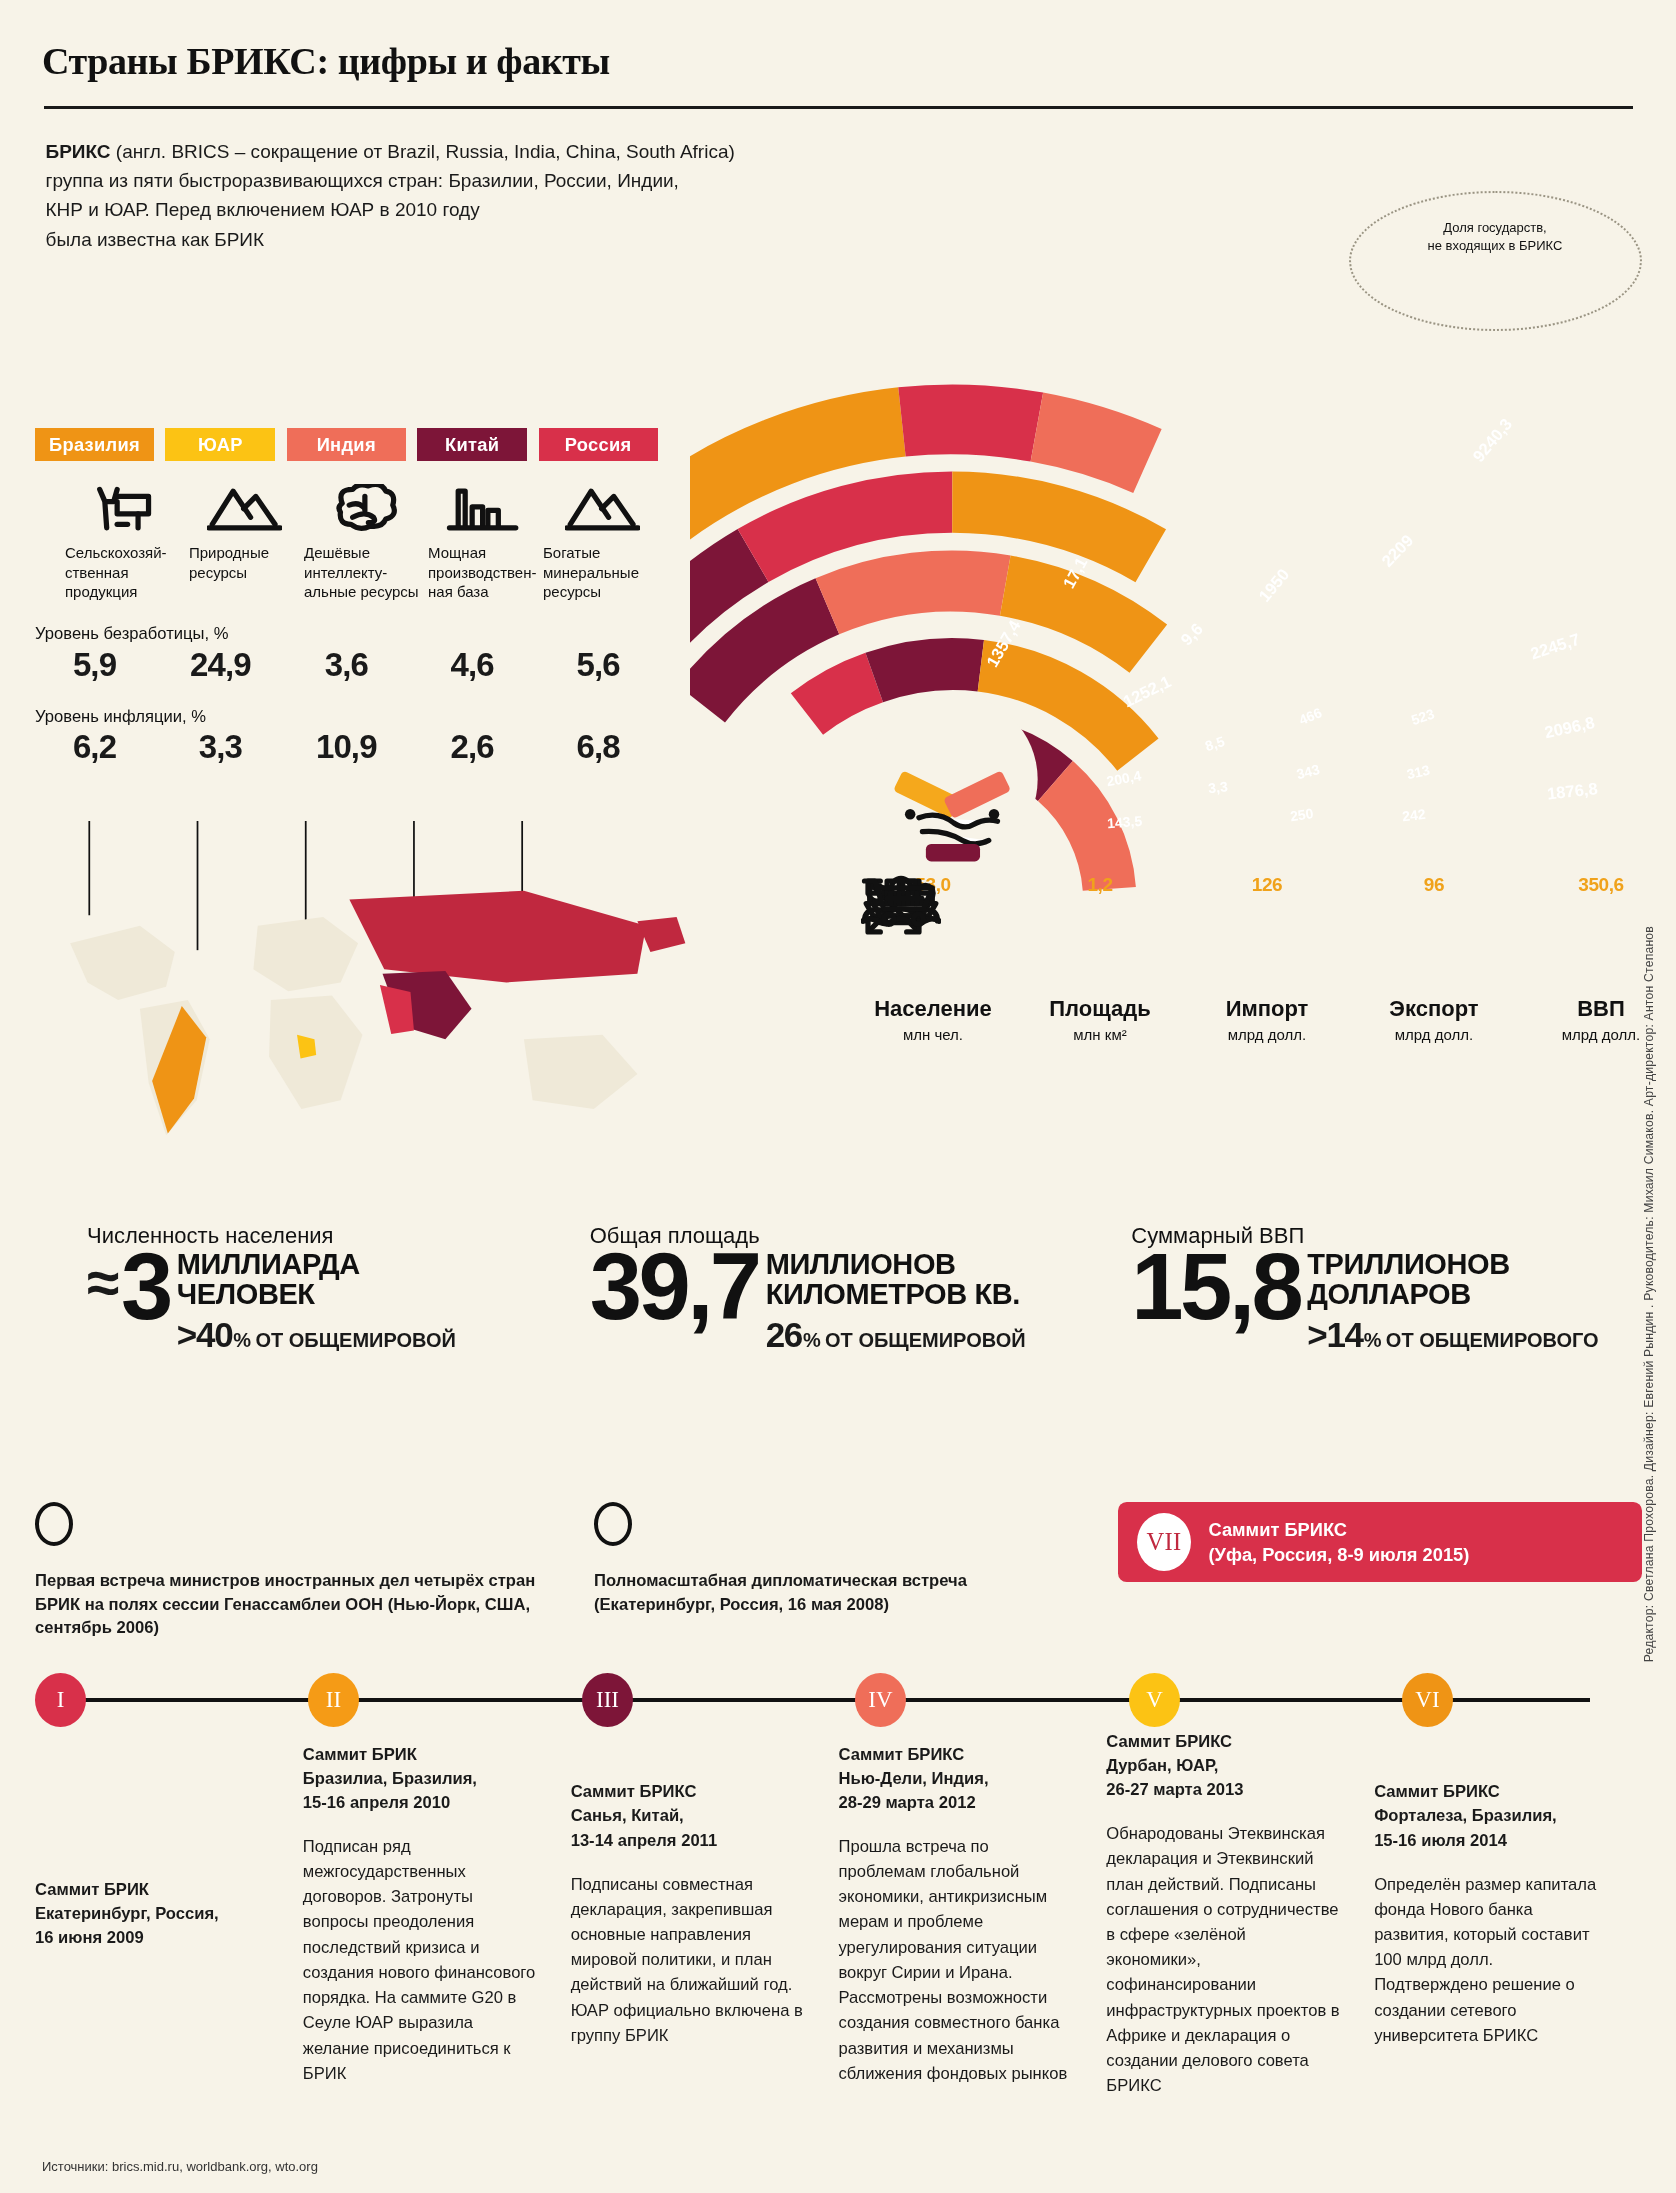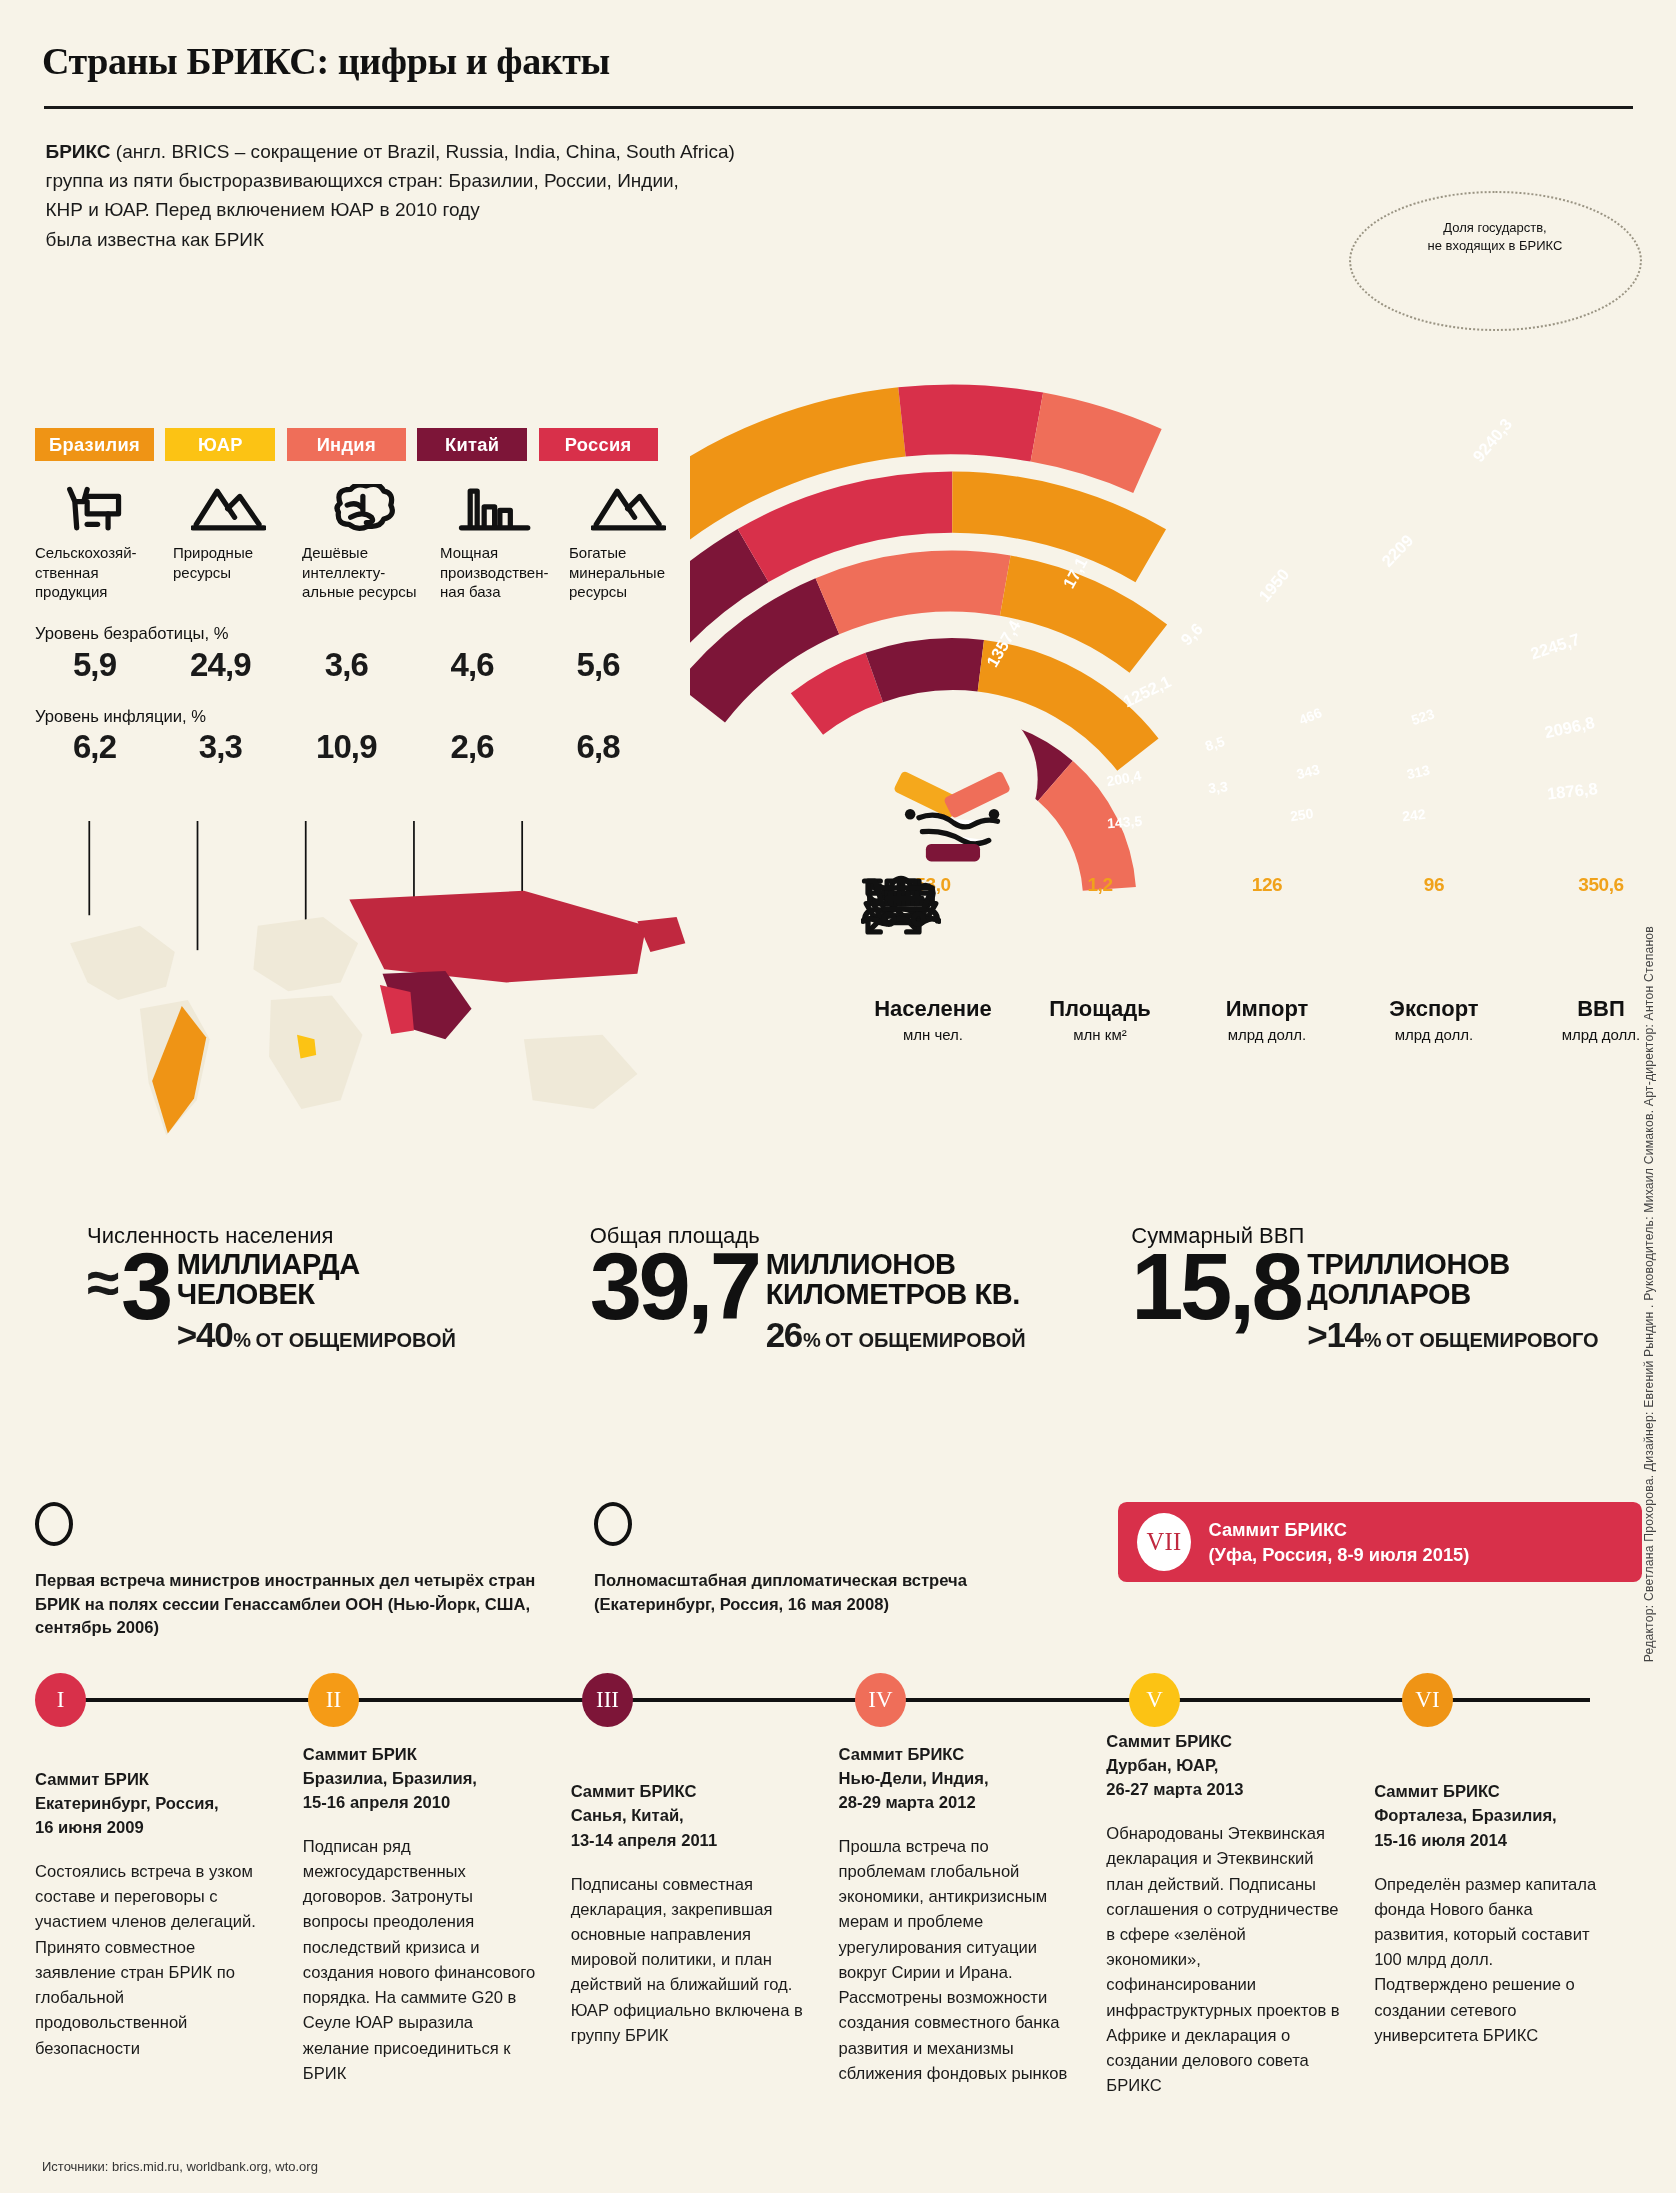--- a/index.html
+++ b/index.html
@@ -32,21 +32,21 @@
   .intro b { font-weight:700; }
 
   
   .country-strip { position:absolute; left:35px; top:428px; width:707px; }
   .badges { display:flex; gap:11.4px; }
   .badge {
     height:33px; min-width:119px; display:flex; align-items:center; justify-content:center;
     color:#fff; font-weight:700; font-size:18.3px; letter-spacing:0.3px;
   }
   .badge.sm { min-width:110px;text-align:right; }
-  .icon-row { display:flex; gap:19px; margin-top:15.7px; }
+  .icon-row { display:flex; gap:5px; margin-top:15.7px;margin-left:30px; }
   .icon-cell { width:119px; }
   .icon-cell.sm { width:110px; }
   .icon-box { height:58px; display:flex; align-items:flex-end; justify-content:center; }
   .icon-cap { font-size:15px; line-height:1.28; margin-top:8.7px; color:#111; }
 
   .stat-label { font-size:16.6px; margin-top:23px; color:#111; }
   .stat-vals { display:flex; gap:11.4px; margin-top:1.7px; }
   .stat-val {
     width:119px; text-align:center; font-size:33px; font-weight:700;
     font-family:"Liberation Sans", sans-serif; letter-spacing:-0.9px;
@@ -529,21 +529,20 @@
     <div class="tl-dot" style="left: 0px; background: rgb(216, 48, 74);">I</div>
         <div class="tl-dot" style="left: 273px; background: rgb(245, 155, 22);">II</div>
         <div class="tl-dot" style="left: 547px; background: rgb(125, 21, 56);">III</div>
         <div class="tl-dot" style="left: 820px; background: rgb(239, 110, 89);">IV</div>
         <div class="tl-dot" style="left: 1094px; background: rgb(252, 195, 20);">V</div>
         <div class="tl-dot" style="left: 1367px; background: rgb(239, 148, 21);">VI</div>
       </div>
     <div class="tl-cols" id="tlcols">
         <div class="tl-col">
           <div class="tl-head">Саммит БРИК<br>Екатеринбург, Россия,<br>16 июня 2009</div>
-          <div class="tl-body">Состоялись встреча в узком составе и переговоры с участием членов делегаций. Принято совместное заявление стран БРИК по глобальной продовольственной безопасности</div>
         </div>
         <div class="tl-col">
           <div class="tl-head">Саммит БРИК<br>Бразилиа, Бразилия,<br>15-16 апреля 2010</div>
           <div class="tl-body">Подписан ряд межгосударственных договоров. Затронуты вопросы преодоления последствий кризиса и создания нового финансового порядка. На саммите G20 в Сеуле ЮАР выразила желание присоединиться к БРИК</div>
         </div>
         <div class="tl-col">
           <div class="tl-head">Саммит БРИКС<br>Санья, Китай,<br>13-14 апреля 2011</div>
           <div class="tl-body">Подписаны совместная декларация, закрепившая основные направления мировой политики, и план действий на ближайший год. ЮАР официально включена в группу БРИК</div>
         </div>
         <div class="tl-col">

